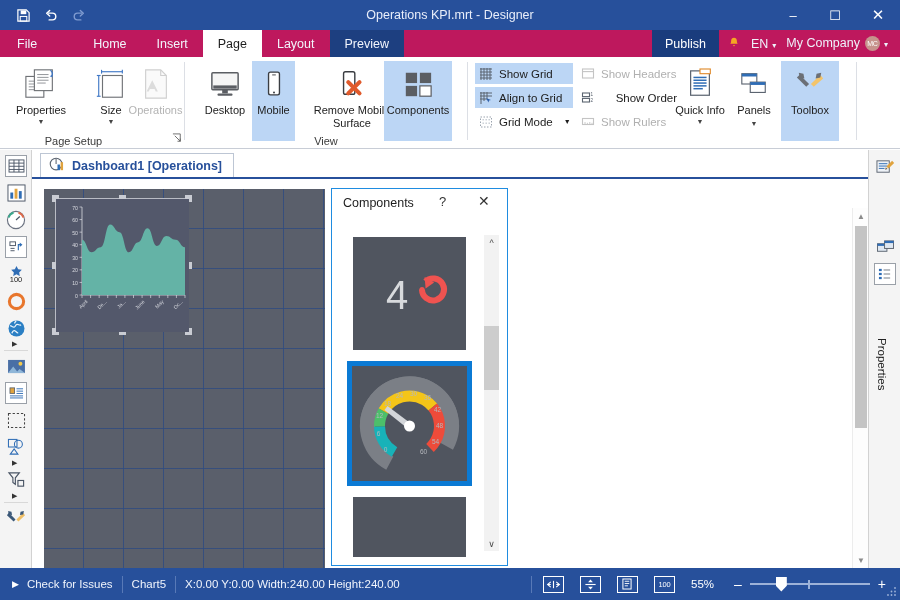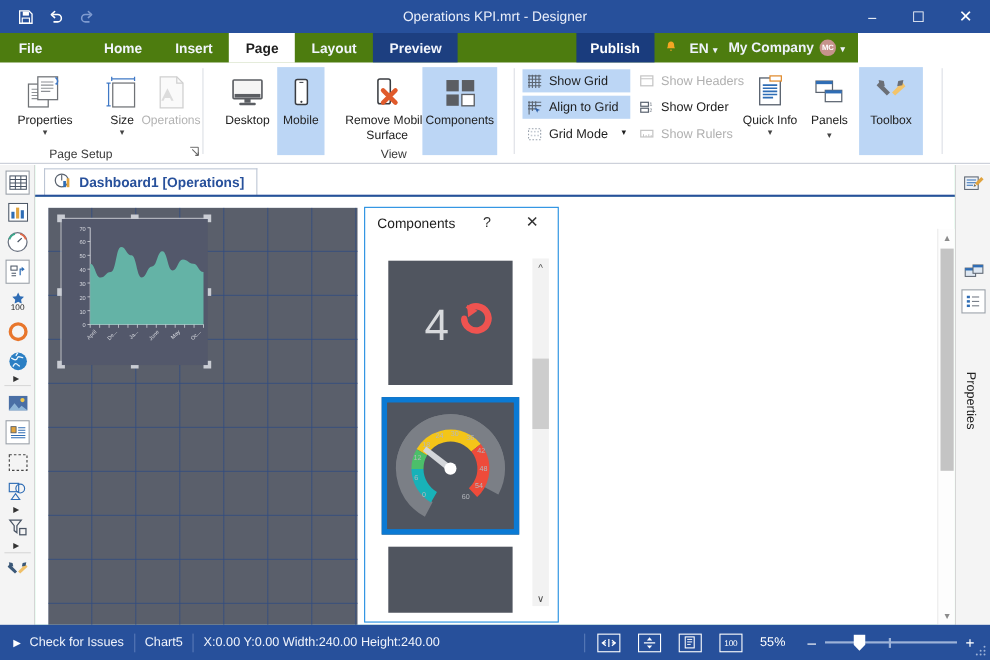--- a/index.html
+++ b/index.html
@@ -27,22 +27,22 @@
     position:absolute; left:0; right:0; text-align:center;
     color:#e9eefa; font-size:12.5px; pointer-events:none;
   }
   .tb-wbtns { position:absolute; right:0; top:0; height:30px; display:flex; }
   .wbtn { width:42px; height:30px; display:flex; align-items:center; justify-content:center;
           color:#ffffff; font-size:13px; }
   .wbtn.close { width:44px; font-size:15px; }
 
   
   .menubar {
-    position:absolute; top:30px; left:0; width:780px; height:27px;
-    background:#4d7c0f; display:flex; align-items:stretch;font-weight:bold;
+    position:absolute; top:30px; left:0; width:900px; height:27px;
+    background:#be185d; display:flex; align-items:stretch;
   }
   .mtab {
     display:flex; align-items:center; justify-content:center;
     padding:0 15px; color:#f2f5fc; font-size:12.5px; height:27px;
   }
   .mtab.active { background:#ffffff; color:#1d1d1d; }
   .mtab.preview { background:#1d3f80; }
   .menu-right { position:absolute; right:0; top:0; height:27px; display:flex; align-items:center; }
   .publish { background:#1a3c7d; color:#fff; height:27px; display:flex; align-items:center;
              padding:0 13px; font-size:12.5px; }
@@ -301,21 +301,21 @@
       <div class="launcher" style="left:172px; bottom:3px;">
         <svg width="11" height="11" viewBox="0 0 12 12">
             <path d="M1 1h8" stroke="#666" stroke-width="1" fill="none"></path>
             <path d="M1 1v8" stroke="#666" stroke-width="1" fill="none" transform="translate(8,0)"></path>
             <path d="M3 3l6 6M9 9H6M9 9V6" stroke="#666" stroke-width="1" fill="none"></path>
           </svg>
       </div>
     </div>
     <div class="rsep" style="left:184px;"></div>
 
-    <div class="rgroup" style="left:186px; width:280px;padding-left:32px;">
+    <div class="rgroup" style="left:186px; width:280px;">
       <div class="bigbtn" style="left:6px;">
         <span class="glyph">
           <svg width="34" height="30" viewBox="0 0 36 32">
             <rect x="4" y="4" width="28" height="18" rx="1" fill="#f5f5f5" stroke="#5b5e63" stroke-width="1.6"></rect>
             <rect x="5.5" y="17.5" width="25" height="3.5" fill="#5b5e63"></rect>
             <rect x="15" y="22" width="6" height="4" fill="#5b5e63"></rect>
             <rect x="10" y="26" width="16" height="2.4" rx="1" fill="#5b5e63"></rect>
           </svg>
         </span>
         <span>Desktop</span>
@@ -409,21 +409,21 @@
 
       <div class="smallbtn disabled" style="left:108px; top:6px; width:100px;">
         <span class="sglyph">
           <svg width="14" height="13" viewBox="0 0 14 13">
               <rect x="1.5" y="2" width="11" height="9" fill="none" stroke="#c4c4c4" stroke-width="1.1"></rect>
               <line x1="1.5" y1="4.6" x2="12.5" y2="4.6" stroke="#c4c4c4" stroke-width="1.1"></line>
             </svg>
         </span>
         <span>Show Headers</span>
       </div>
-      <div class="smallbtn" style="left:108px; top:30px; width:100px;">
+      <div class="smallbtn" style="left:108px; top:30px; width:100px;justify-content:space-between;">
         <span class="sglyph">
           <svg width="14" height="13" viewBox="0 0 14 13">
               <rect x="1.5" y="2" width="7" height="3.6" fill="none" stroke="#5b6470" stroke-width="1.1"></rect>
               <rect x="1.5" y="7.4" width="7" height="3.6" fill="none" stroke="#5b6470" stroke-width="1.1"></rect>
               <text x="9.4" y="5.2" font-size="4.6" fill="#5b6470" font-family="sans-serif">1</text>
               <text x="9.4" y="10.8" font-size="4.6" fill="#5b6470" font-family="sans-serif">2</text>
             </svg>
         </span>
         <span>Show Order</span>
       </div>

